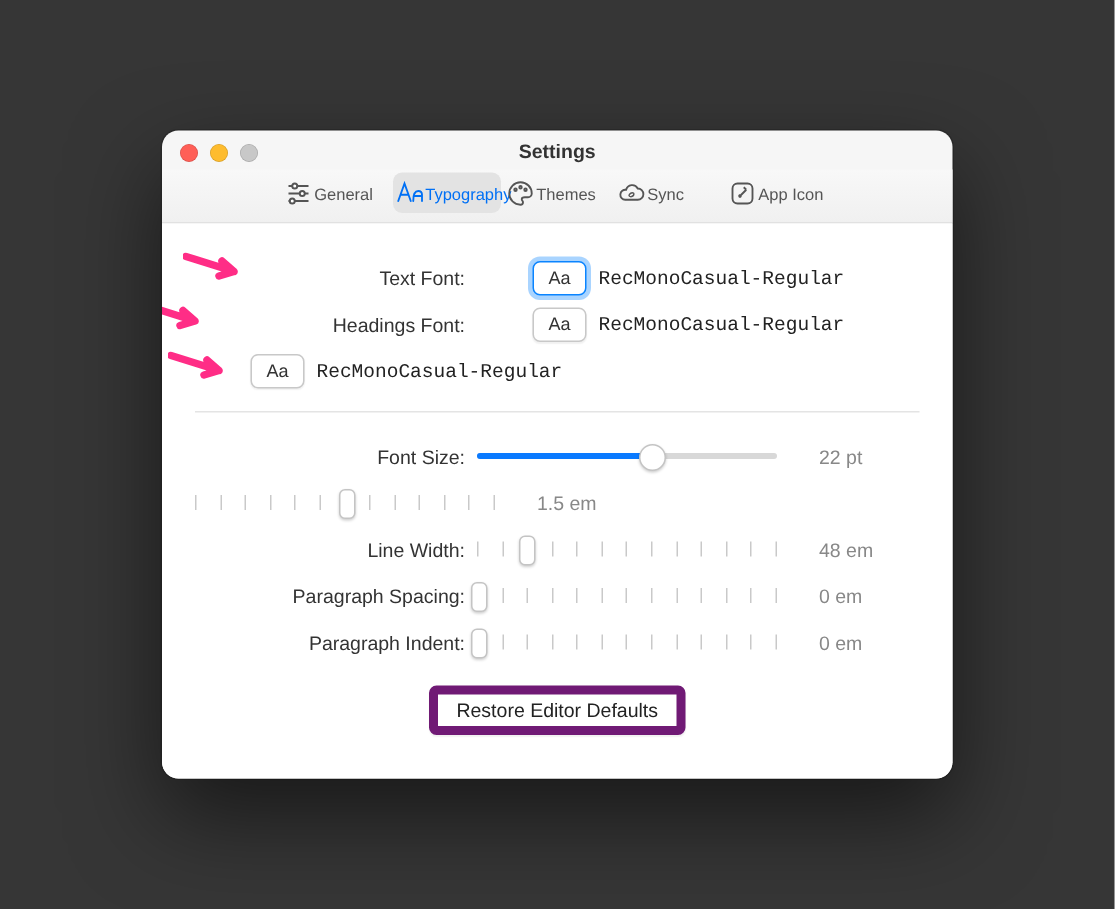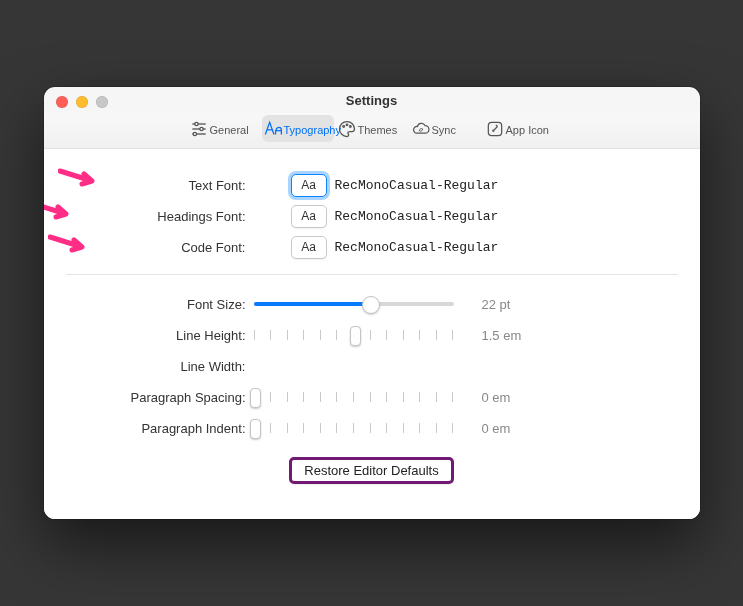--- a/index.html
+++ b/index.html
@@ -5,21 +5,21 @@
   html,body{margin:0;padding:0;height:100%;}
   body{
     background:#363636;
     font-family:-apple-system,"Helvetica Neue",Arial,sans-serif;
     font-size:13px;color:#2a2a2a;
     display:flex;align-items:center;justify-content:center;
     width:743px;height:606px;overflow:hidden;
   }
   .window{
     position:relative;
-    width:656px;height:432px;
+    width:527px;height:432px;
     background:#f6f6f6;
     border-radius:11px;
     box-shadow:0 25px 60px rgba(0,0,0,0.55),0 0 0 1px rgba(0,0,0,0.15);
     display:flex;flex-direction:column;
   }
   .titlebar{
     position:relative;
     height:26px;
     display:flex;align-items:center;justify-content:center;
     font-size:13px;font-weight:600;color:#333;
@@ -96,21 +96,21 @@
     box-shadow:0 1px 2px rgba(0,0,0,.2);
   }
   .knob.tall{
     width:9px;height:18px;border-radius:4px;margin-top:-9px;
   }
   .valtext{color:#888;font-size:13px;min-width:50px;}
 
   .restore{
     display:block;margin:16px auto 0;
     padding:3px 12px;border-radius:5px;
-    background:#fff;border:3px solid #701a75;
+    background:#fff;border:6px solid #701a75;
     box-shadow:0 1px 1px rgba(0,0,0,.06);
     font-size:13px;color:#222;
   }
 
   .arrow{
     position:absolute;width:40px;height:22px;pointer-events:none;
   }
   .arrow svg{width:100%;height:100%;}
 </style>
 </head>
@@ -214,21 +214,20 @@
         <span class="fontname">RecMonoCasual-Regular</span>
       </div>
     </div>
 
     <div class="row">
       <span class="arrow" style="left:-18px;top:0">
         <svg viewBox="0 0 40 22">
             <path d="M2 3 L34 13 L26 6 M34 13 L24 16" stroke="#ff2d86" stroke-width="5" fill="none" stroke-linecap="round" stroke-linejoin="round"></path>
           </svg>
       </span>
-      <div class="rlabel">Code Font:</div>
       <div class="rcontrol">
         <div class="aa-btn">
             <span>Aa</span>
           </div>
         <span class="fontname">RecMonoCasual-Regular</span>
       </div>
     </div>
 
     <div class="divider"></div>
 
@@ -239,21 +238,20 @@
           <div class="track">
               <div class="fill" style="width:58%"></div>
             </div>
           <div class="knob" style="left:calc(58% - 8px)"></div>
         </div>
         <span class="valtext">22 pt</span>
       </div>
     </div>
 
     <div class="row slider-row">
-      <div class="rlabel">Line Height:</div>
       <div class="rcontrol">
         <div class="slider">
           <div class="ticks">
               <span></span>
               <span></span>
               <span></span>
               <span></span>
               <span></span>
               <span></span>
               <span></span>
@@ -265,20 +263,41 @@
               <span></span>
             </div>
           <div class="knob tall" style="left:calc(50% - 4px)"></div>
         </div>
         <span class="valtext">1.5 em</span>
       </div>
     </div>
 
     <div class="row slider-row">
       <div class="rlabel">Line Width:</div>
+      <div class="rcontrol">
+        <div class="slider">
+          <div class="ticks">
+              <span></span>
+              <span></span>
+              <span></span>
+              <span></span>
+              <span></span>
+              <span></span>
+              <span></span>
+              <span></span>
+              <span></span>
+              <span></span>
+              <span></span>
+              <span></span>
+              <span></span>
+            </div>
+          <div class="knob tall" style="left:calc(16% - 4px)"></div>
+        </div>
+        <span class="valtext">48 em</span>
+      </div>
     </div>
 
     <div class="row slider-row">
       <div class="rlabel">Paragraph Spacing:</div>
       <div class="rcontrol">
         <div class="slider">
           <div class="ticks">
               <span></span>
               <span></span>
               <span></span>

